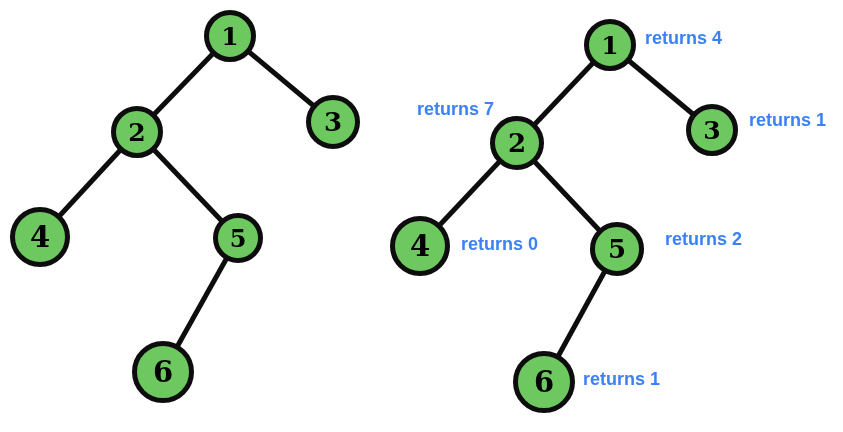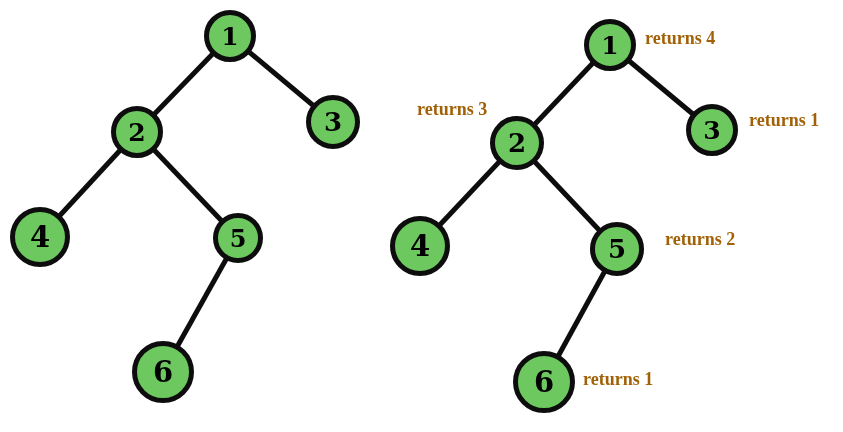--- a/index.html
+++ b/index.html
@@ -31,24 +31,24 @@
     display: flex;
     align-items: center;
     justify-content: center;
     font-family: "DejaVu Serif", serif;
     font-weight: bold;
     color: #000;
   }
   .returns-annotation {
     position: absolute;
     transform: translateY(-50%);
-    font-family: Liberation Serif, serif;
+    font-family: Liberation Sans, sans-serif;
     font-weight: bold;
     font-size: 18px;
-    color: #a16207;
+    color: #3b82f6;
     white-space: nowrap;
   }
 </style>
 </head>
 <body>
 
 <div id="diagram" style="background: rgb(255, 255, 255);">
   <svg id="edges-layer" xmlns="http://www.w3.org/2000/svg">
       <line x1="230" y1="36" x2="137" y2="132" stroke="#0d0d0d" stroke-width="5"></line>
       <line x1="230" y1="36" x2="333" y2="122" stroke="#0d0d0d" stroke-width="5"></line>
@@ -79,28 +79,29 @@
     <div class="tree-node" style="left: 132px; top: 341px; width: 62px; height: 62px; background: rgb(109, 201, 95); border: 5px solid rgb(13, 13, 13); font-size: 29px;">
       <span>6</span>
     </div>
     <div class="tree-node" style="left: 584px; top: 19px; width: 52px; height: 52px; background: rgb(109, 201, 95); border: 5px solid rgb(13, 13, 13); font-size: 25px;">
       <span>1</span>
     </div>
     <div class="returns-annotation" style="left: 645px; top: 38px;">returns 4</div>
     <div class="tree-node" style="left: 490px; top: 116px; width: 54px; height: 54px; background: rgb(109, 201, 95); border: 5px solid rgb(13, 13, 13); font-size: 26px;">
       <span>2</span>
     </div>
-    <div class="returns-annotation" style="left: 417px; top: 109px;">returns 3</div>
+    <div class="returns-annotation" style="left: 417px; top: 109px;">returns 7</div>
     <div class="tree-node" style="left: 686px; top: 104px; width: 52px; height: 52px; background: rgb(109, 201, 95); border: 5px solid rgb(13, 13, 13); font-size: 25px;">
       <span>3</span>
     </div>
     <div class="returns-annotation" style="left: 749px; top: 120px;">returns 1</div>
     <div class="tree-node" style="left: 390px; top: 216px; width: 60px; height: 60px; background: rgb(109, 201, 95); border: 5px solid rgb(13, 13, 13); font-size: 29px;">
       <span>4</span>
     </div>
+    <div class="returns-annotation" style="left: 461px; top: 244px;">returns 0</div>
     <div class="tree-node" style="left: 590px; top: 222px; width: 54px; height: 54px; background: rgb(109, 201, 95); border: 5px solid rgb(13, 13, 13); font-size: 26px;">
       <span>5</span>
     </div>
     <div class="returns-annotation" style="left: 653px; top: 239px; margin-left: 12px;">returns 2</div>
     <div class="tree-node" style="left: 513px; top: 351px; width: 62px; height: 62px; background: rgb(109, 201, 95); border: 5px solid rgb(13, 13, 13); font-size: 29px;">
       <span>6</span>
     </div>
     <div class="returns-annotation" style="left: 583px; top: 379px;">returns 1</div>
   </div>
 

